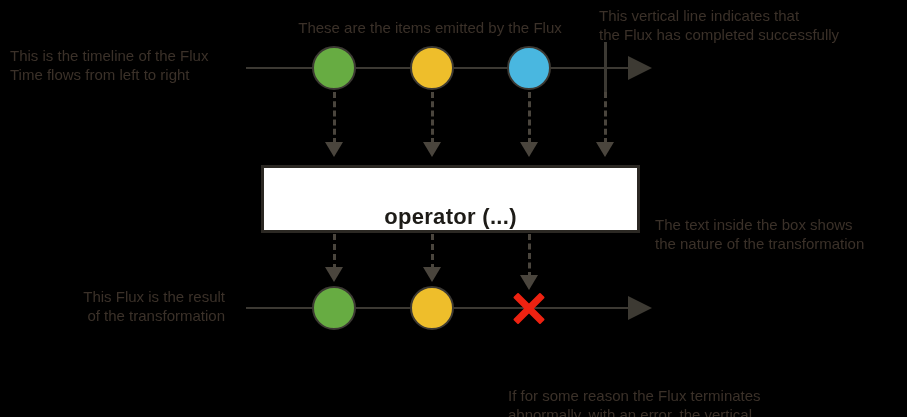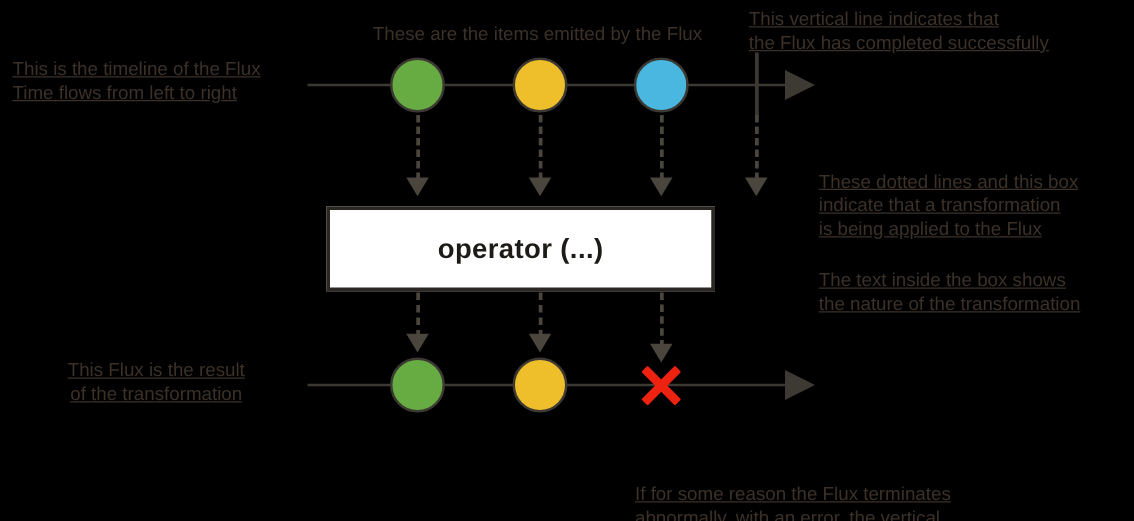--- a/index.html
+++ b/index.html
@@ -17,21 +17,21 @@
   }
   .note {
     position: absolute;
     color: #3b3129;
     font-size: 15px;
     line-height: 19px;
     white-space: pre;
   }
   .note.center { text-align: center; }
   .note.right  { text-align: right; }
-  .note.left   { text-align: left; text-decoration: underline; }
+  .note.left   { text-align: left; }
 
   
   .axis-line {
     position: absolute;
     height: 2px;
     background: #3c3933;
   }
   .axis-head {
     position: absolute;
     width: 0; height: 0;
@@ -103,28 +103,25 @@
 <div id="stage">
 
   <div class="note left" style="left:10px; top:46px; width:220px; ">This is the timeline of the Flux
 Time flows from left to right</div>
 
   <div class="note center" style="left:285px; top:18px; width:290px;">These are the items emitted by the Flux</div>
 
   <div class="note left" style="left:599px; top:6px; width:300px;">This vertical line indicates that
 the Flux has completed successfully</div>
 
-  <div class="note left" style="left:655px; top:136px; width:250px;">These dotted lines and this box
-indicate that a transformation
-is being applied to the Flux</div>
 
   <div class="note left" style="left:655px; top:215px; width:252px;">The text inside the box shows
 the nature of the transformation</div>
 
-  <div class="note right" style="left:25px; top:287px; width:200px; text-align:center;text-decoration:underline;">This Flux is the result
+  <div class="note right" style="left:25px; top:287px; width:200px; ">This Flux is the result
 of the transformation</div>
 
   <div class="note left" style="left:508px; top:350px; width:340px;margin-top:36px;">If for some reason the Flux terminates
 abnormally, with an error, the vertical
 line is replaced by an X</div>
 
   <div class="axis-line" style="left:246px; top:67px; width:384px;"></div>
   <div class="axis-head" style="left:628px; top:56px;"></div>
   <div class="complete-line" style="left:604px; top:42px; height:52px;"></div>
 
@@ -137,21 +134,21 @@
 
   <div class="dash" style="left:431px; top:92px; height:52px;"></div>
   <div class="dash-head" style="left:423px; top:142px;"></div>
 
   <div class="dash" style="left:528px; top:92px; height:52px;"></div>
   <div class="dash-head" style="left:520px; top:142px;"></div>
 
   <div class="dash" style="left:604px; top:92px; height:52px;"></div>
   <div class="dash-head" style="left:596px; top:142px;"></div>
 
-  <div class="op-box" style="left:261px; top:165px; width:311px; height:68px;">
+  <div class="op-box" style="left:261px; top:165px; width:379px; height:68px;align-items:flex-end;">
     <span class="op-label">operator (...)</span>
   </div>
 
   <div class="dash" style="left:333px; top:234px; height:36px;"></div>
   <div class="dash-head" style="left:325px; top:267px;"></div>
 
   <div class="dash" style="left:431px; top:234px; height:36px;"></div>
   <div class="dash-head" style="left:423px; top:267px;"></div>
 
   <div class="dash" style="left:528px; top:234px; height:44px;"></div>

